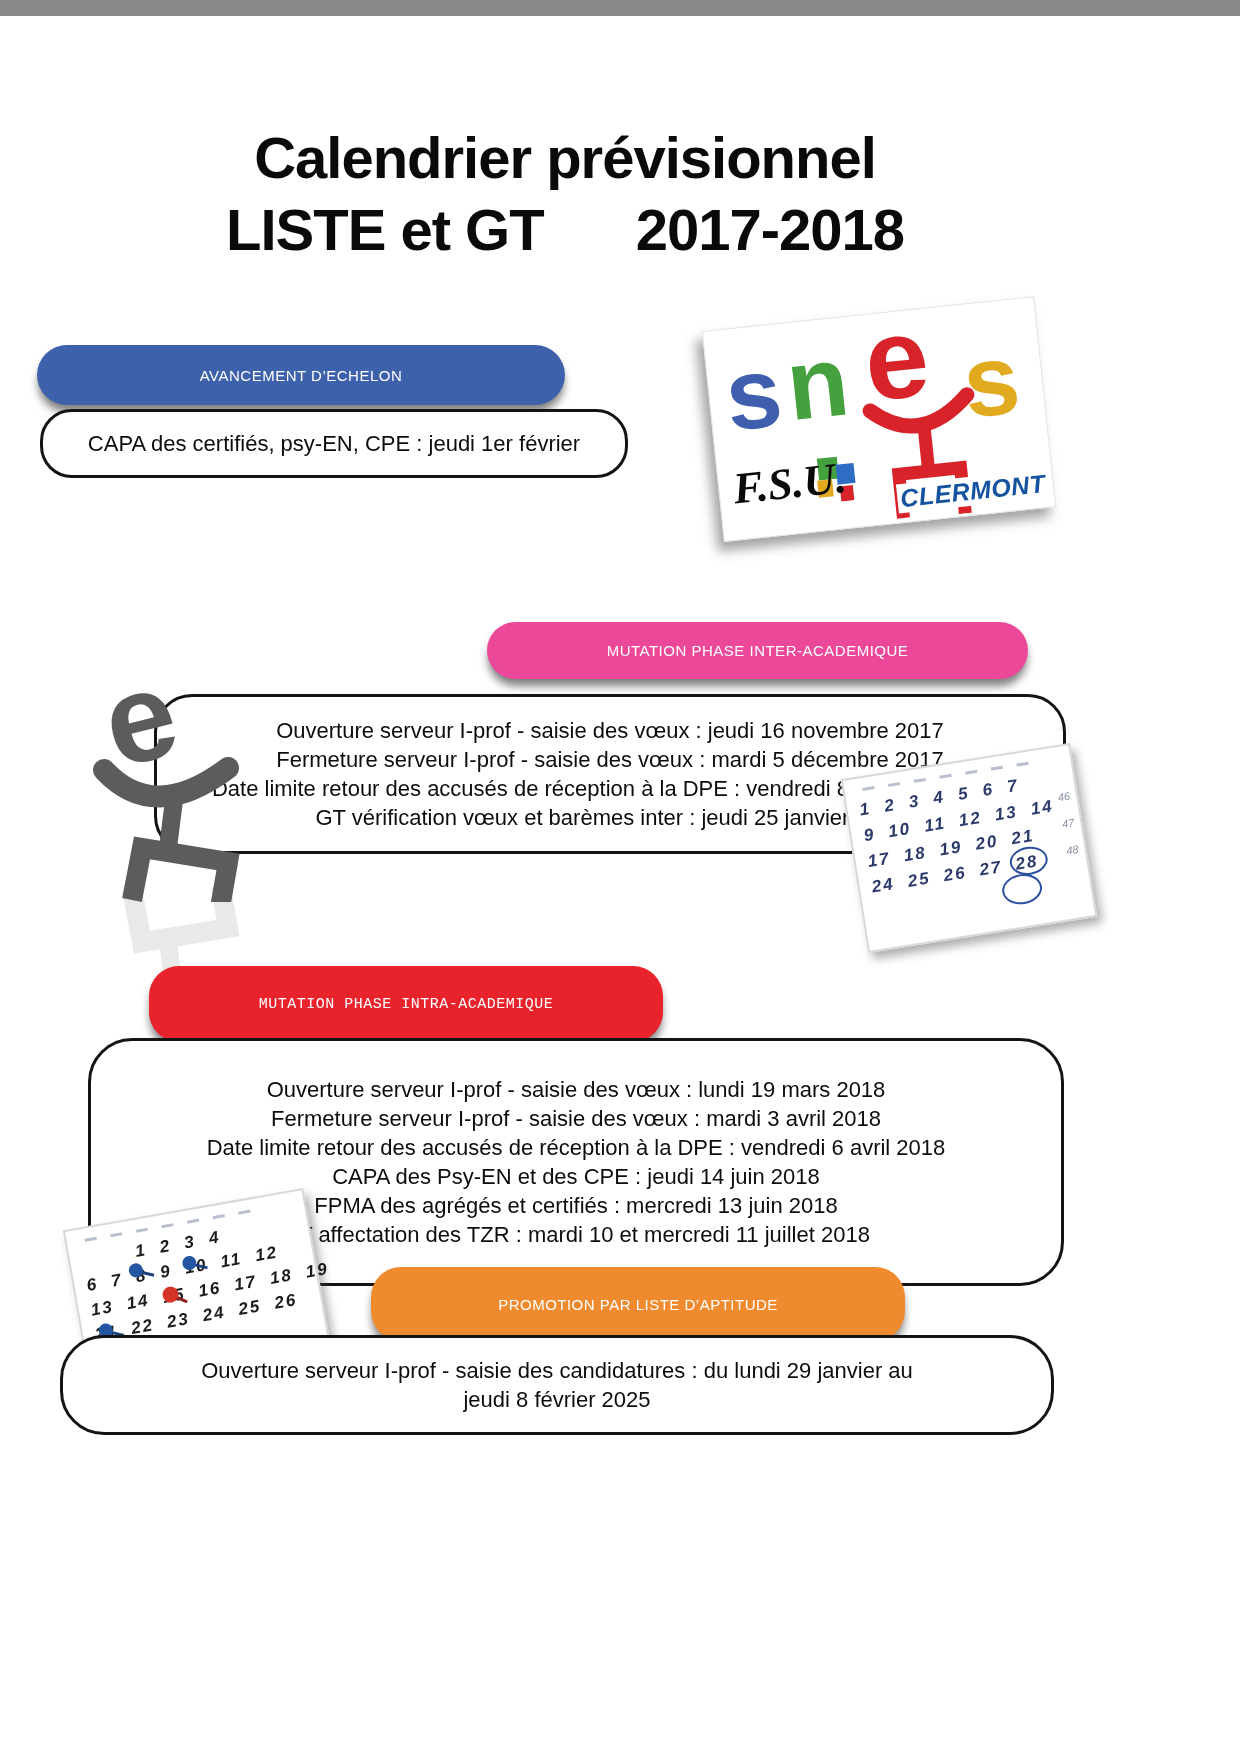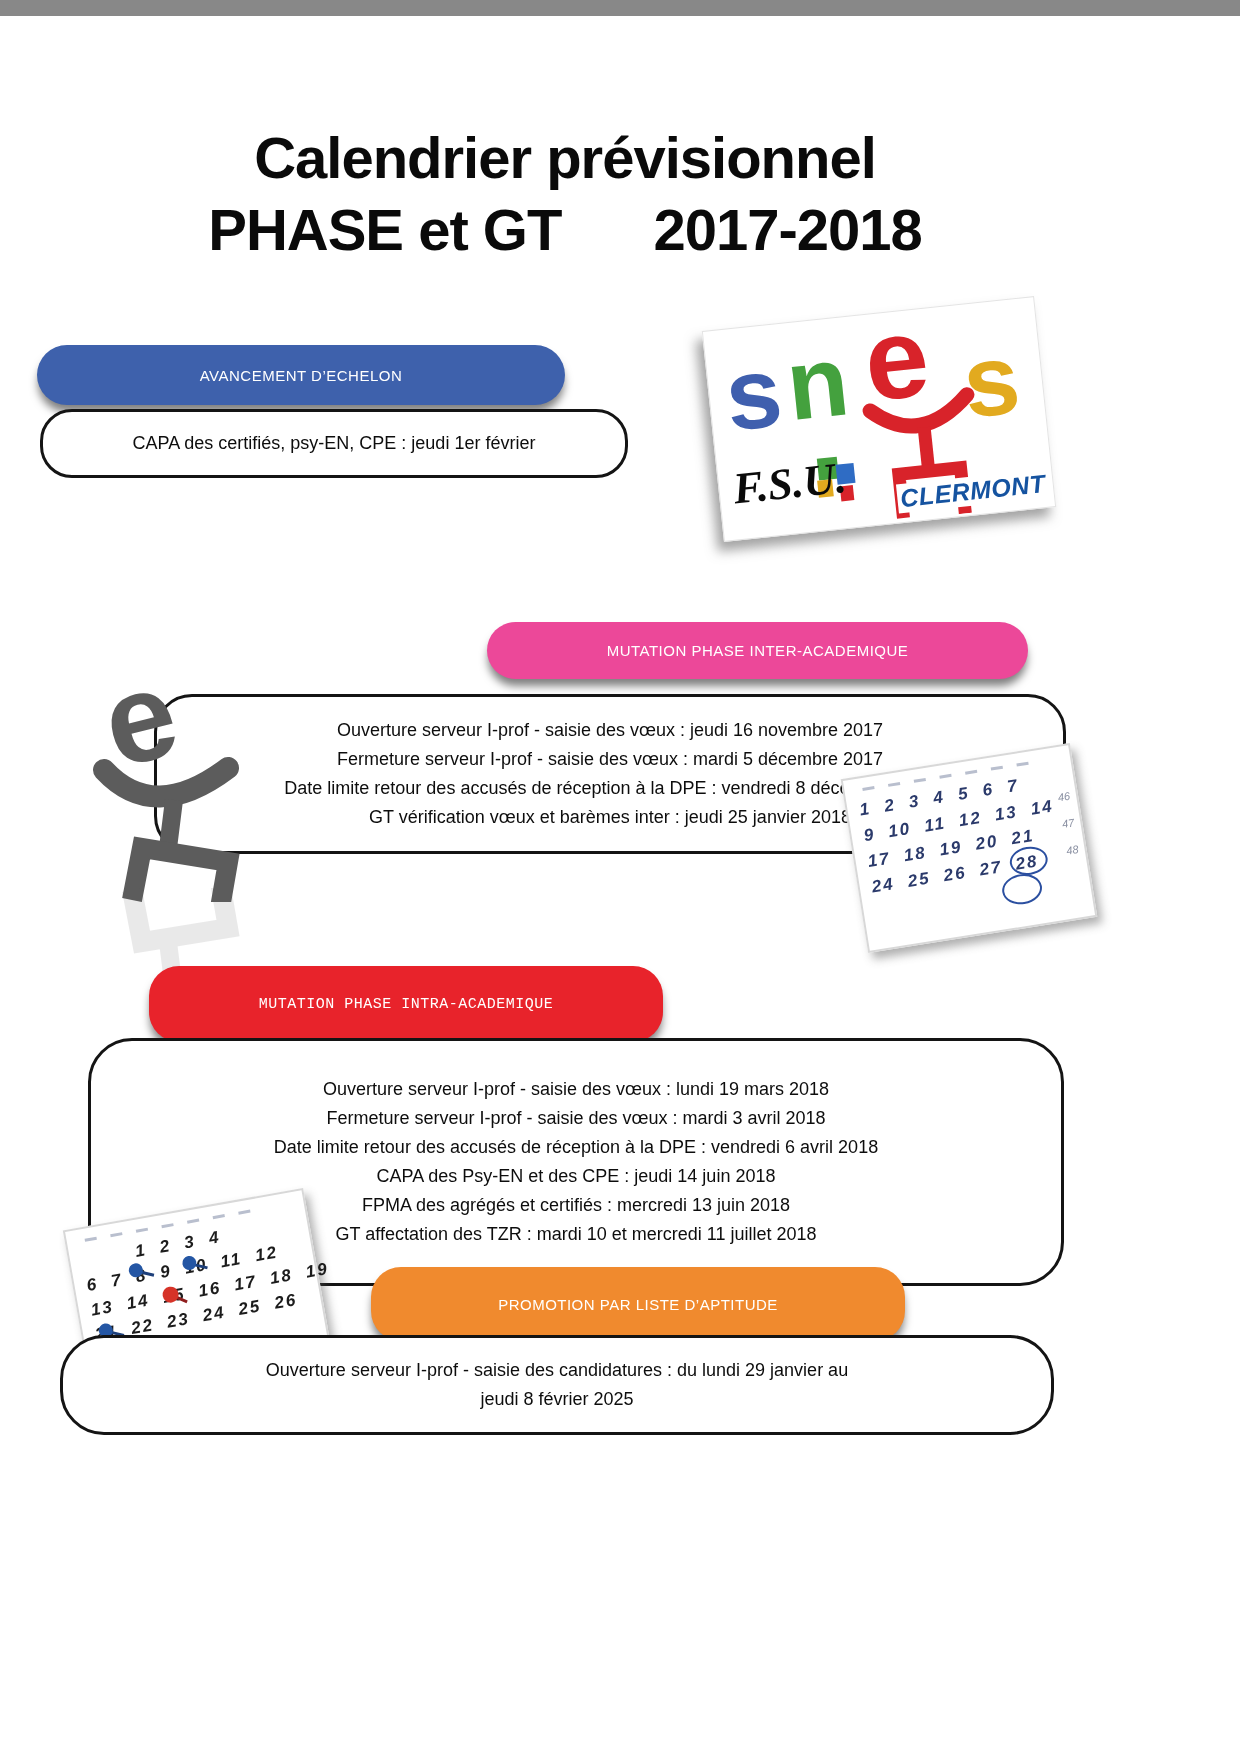--- a/index.html
+++ b/index.html
@@ -21,21 +21,21 @@
   
   .pill{
     position:absolute;display:flex;align-items:center;justify-content:center;
     color:#fff;font-size:15px;letter-spacing:.5px;border-radius:30px;
     box-shadow:0 8px 9px -1px rgba(0,0,0,.5);
   }
   
   .box{
     position:absolute;background:#fff;border:3px solid #141414;border-radius:38px;
     display:flex;flex-direction:column;justify-content:center;align-items:center;
-    text-align:center;font-size:18px;line-height:29px;color:#0d0d0d;
+    text-align:center;font-size:22px;line-height:29px;color:#0d0d0d;
   }
   .box .line{width:100%;}
   
   .logo-card{
     position:absolute;left:712px;top:297px;width:332px;height:210px;
     background:#fff;transform:rotate(-6deg);
     box-shadow:-7px 9px 12px rgba(90,90,90,.55);
     border:1px solid #e4e4e4;
   }
   .logo-letter{position:absolute;font-weight:bold;line-height:1;}
@@ -78,21 +78,21 @@
   }
   .pin-svg{position:absolute;left:0;top:0;}
 </style>
 </head>
 <body>
 
 <div id="page">
 
   <div class="title1">Calendrier prévisionnel</div>
   <div class="title2">
-    <span>PHASE et GT</span>
+    <span>LISTE et GT</span>
     <span>2017-2018</span>
   </div>
 
   <div class="pill" style="left: 37px; top: 329px; width: 528px; height: 60px; background: rgb(62, 97, 172);">
     <span>AVANCEMENT D’ECHELON</span>
   </div>
   <div class="box" style="left:40px;top:393px;width:582px;height:63px;border-radius:32px;">
     <div class="line">CAPA des certifiés, psy-EN, CPE : jeudi 1er février</div>
   </div>
 

